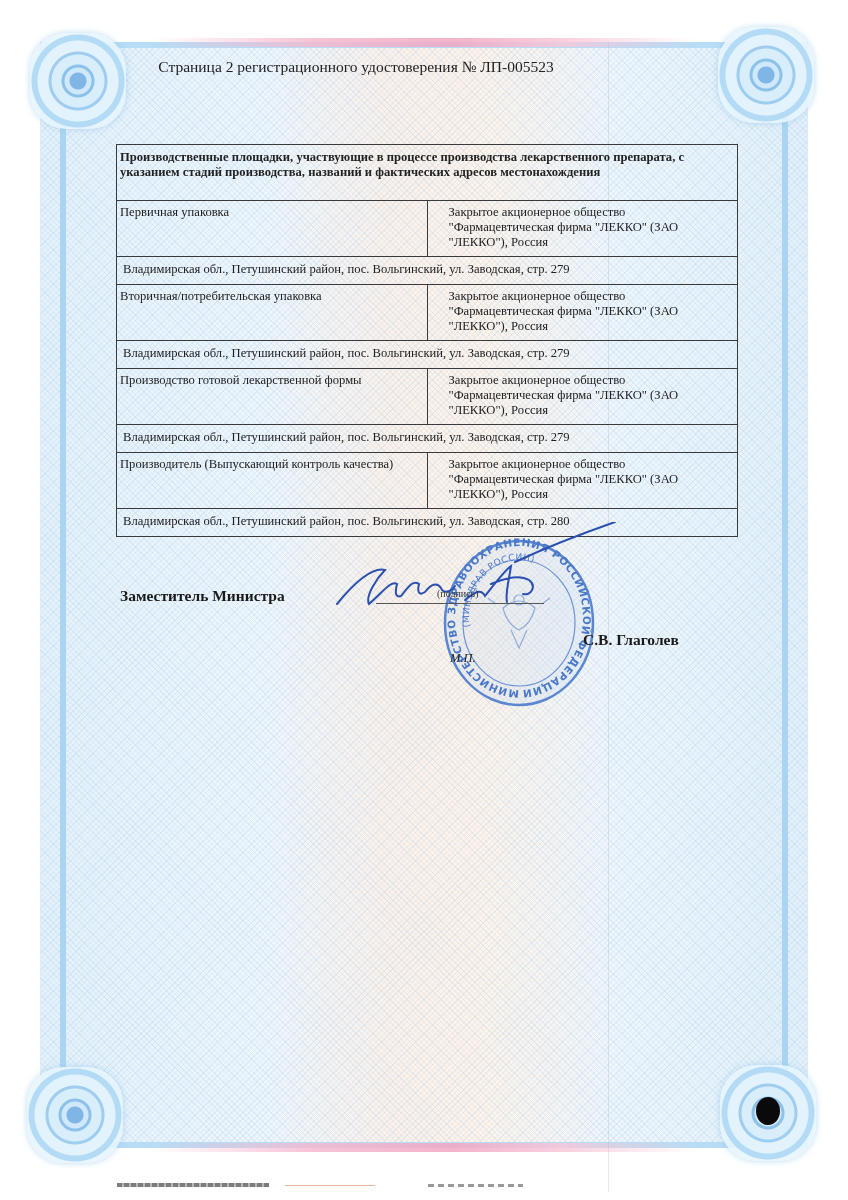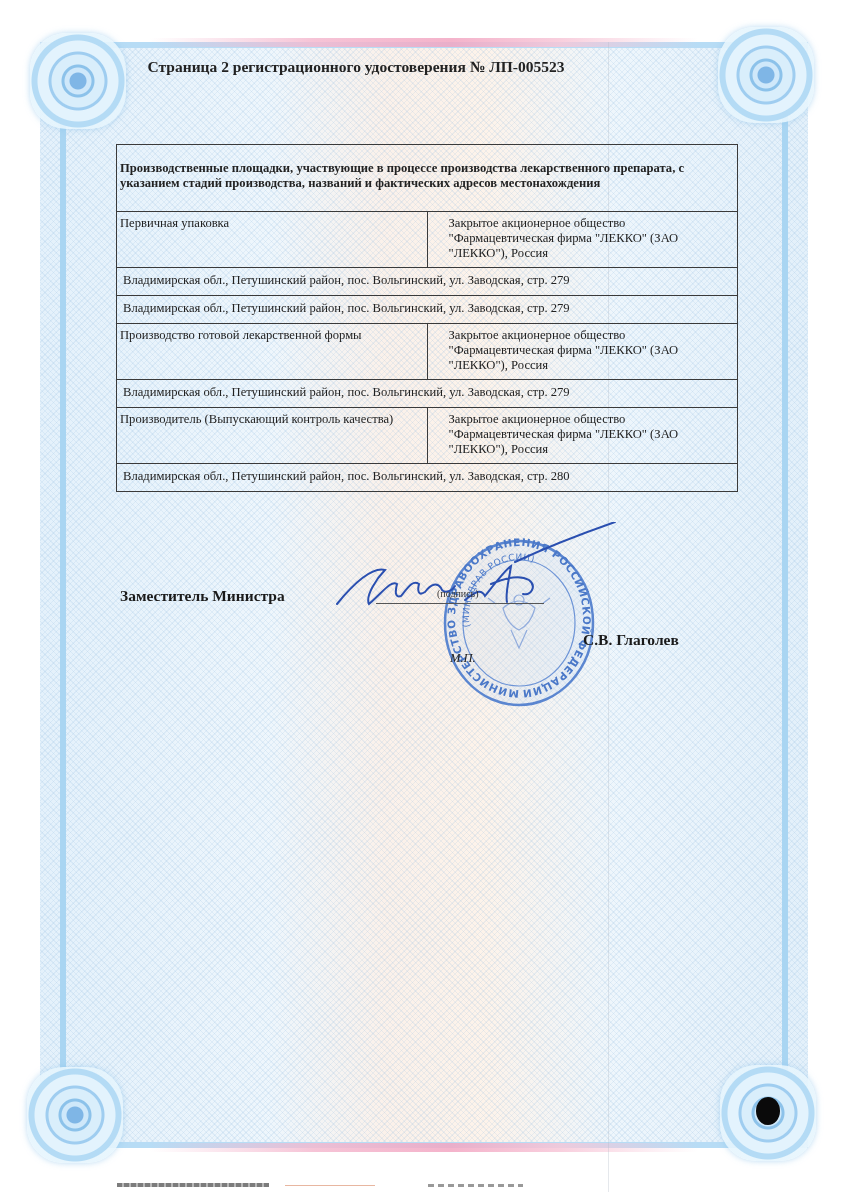--- a/index.html
+++ b/index.html
@@ -48,34 +48,34 @@
     .rosette.tr { left: 718px; top: 27px; }
     .rosette.bl { left: 27px; top: 1067px; }
     .rosette.br { left: 720px; top: 1065px; }
     .punch-hole {
       position: absolute; left: 756px; top: 1097px; width: 24px; height: 28px;
       border-radius: 50%; background: #0a0a0a;
     }
 
     .page-title {
       position: absolute; left: 0; top: 58px; width: 712px; text-align: center;
-      font-size: 15.5px; color: #222; font-weight: bold;
+      font-size: 15.5px; color: #222;
     }
 
     table.sites {
       position: absolute; left: 116px; top: 144px; width: 622px;
       border-collapse: collapse; table-layout: fixed;
       font-family: "Liberation Serif", "DejaVu Serif", serif;
       font-size: 12.6px; line-height: 15px; color: #222;
     }
     table.sites td {
       border: 1.5px solid #3a3a3a; vertical-align: top;
       padding: 4px 3px 3px 3px;
     }
-    table.sites td.hdr { font-weight: bold; height: 47px; padding-top: 16px; }
+    table.sites td.hdr { font-weight: bold; height: 47px; padding-top: 5px; }
     table.sites td.stage { width: 305px; height: 48px; }
     table.sites td.org { height: 48px; padding-left: 21px; }
     table.sites td.addr { height: 19px; padding-left: 6px; padding-top: 5px; }
 
     .signer-title {
       position: absolute; left: 120px; top: 587px; font-size: 15.5px; font-weight: bold; color: #1a1a1a; text-align: center;
     }
     .sign-line {
       position: absolute; left: 376px; top: 603px; width: 168px; height: 1px; background: #555;
     }
@@ -129,20 +129,24 @@
     <td class="hdr" colspan="2">Производственные площадки, участвующие в процессе производства лекарственного препарата, с указанием стадий производства, названий и фактических адресов местонахождения</td>
   </tr>
   <tr>
     <td class="stage">Первичная упаковка</td>
     <td class="org">Закрытое акционерное общество "Фармацевтическая фирма "ЛЕККО" (ЗАО "ЛЕККО"), Россия</td>
   </tr>
   <tr>
     <td class="addr" colspan="2">Владимирская обл., Петушинский район, пос. Вольгинский, ул. Заводская, стр. 279</td>
   </tr>
   <tr>
+    <td class="stage">Вторичная/потребительская упаковка</td>
+    <td class="org">Закрытое акционерное общество "Фармацевтическая фирма "ЛЕККО" (ЗАО "ЛЕККО"), Россия</td>
+  </tr>
+  <tr>
     <td class="addr" colspan="2">Владимирская обл., Петушинский район, пос. Вольгинский, ул. Заводская, стр. 279</td>
   </tr>
   <tr>
     <td class="stage">Производство  готовой лекарственной формы</td>
     <td class="org">Закрытое акционерное общество "Фармацевтическая фирма "ЛЕККО" (ЗАО "ЛЕККО"), Россия</td>
   </tr>
   <tr>
     <td class="addr" colspan="2">Владимирская обл., Петушинский район, пос. Вольгинский, ул. Заводская, стр. 279</td>
   </tr>
   <tr>

